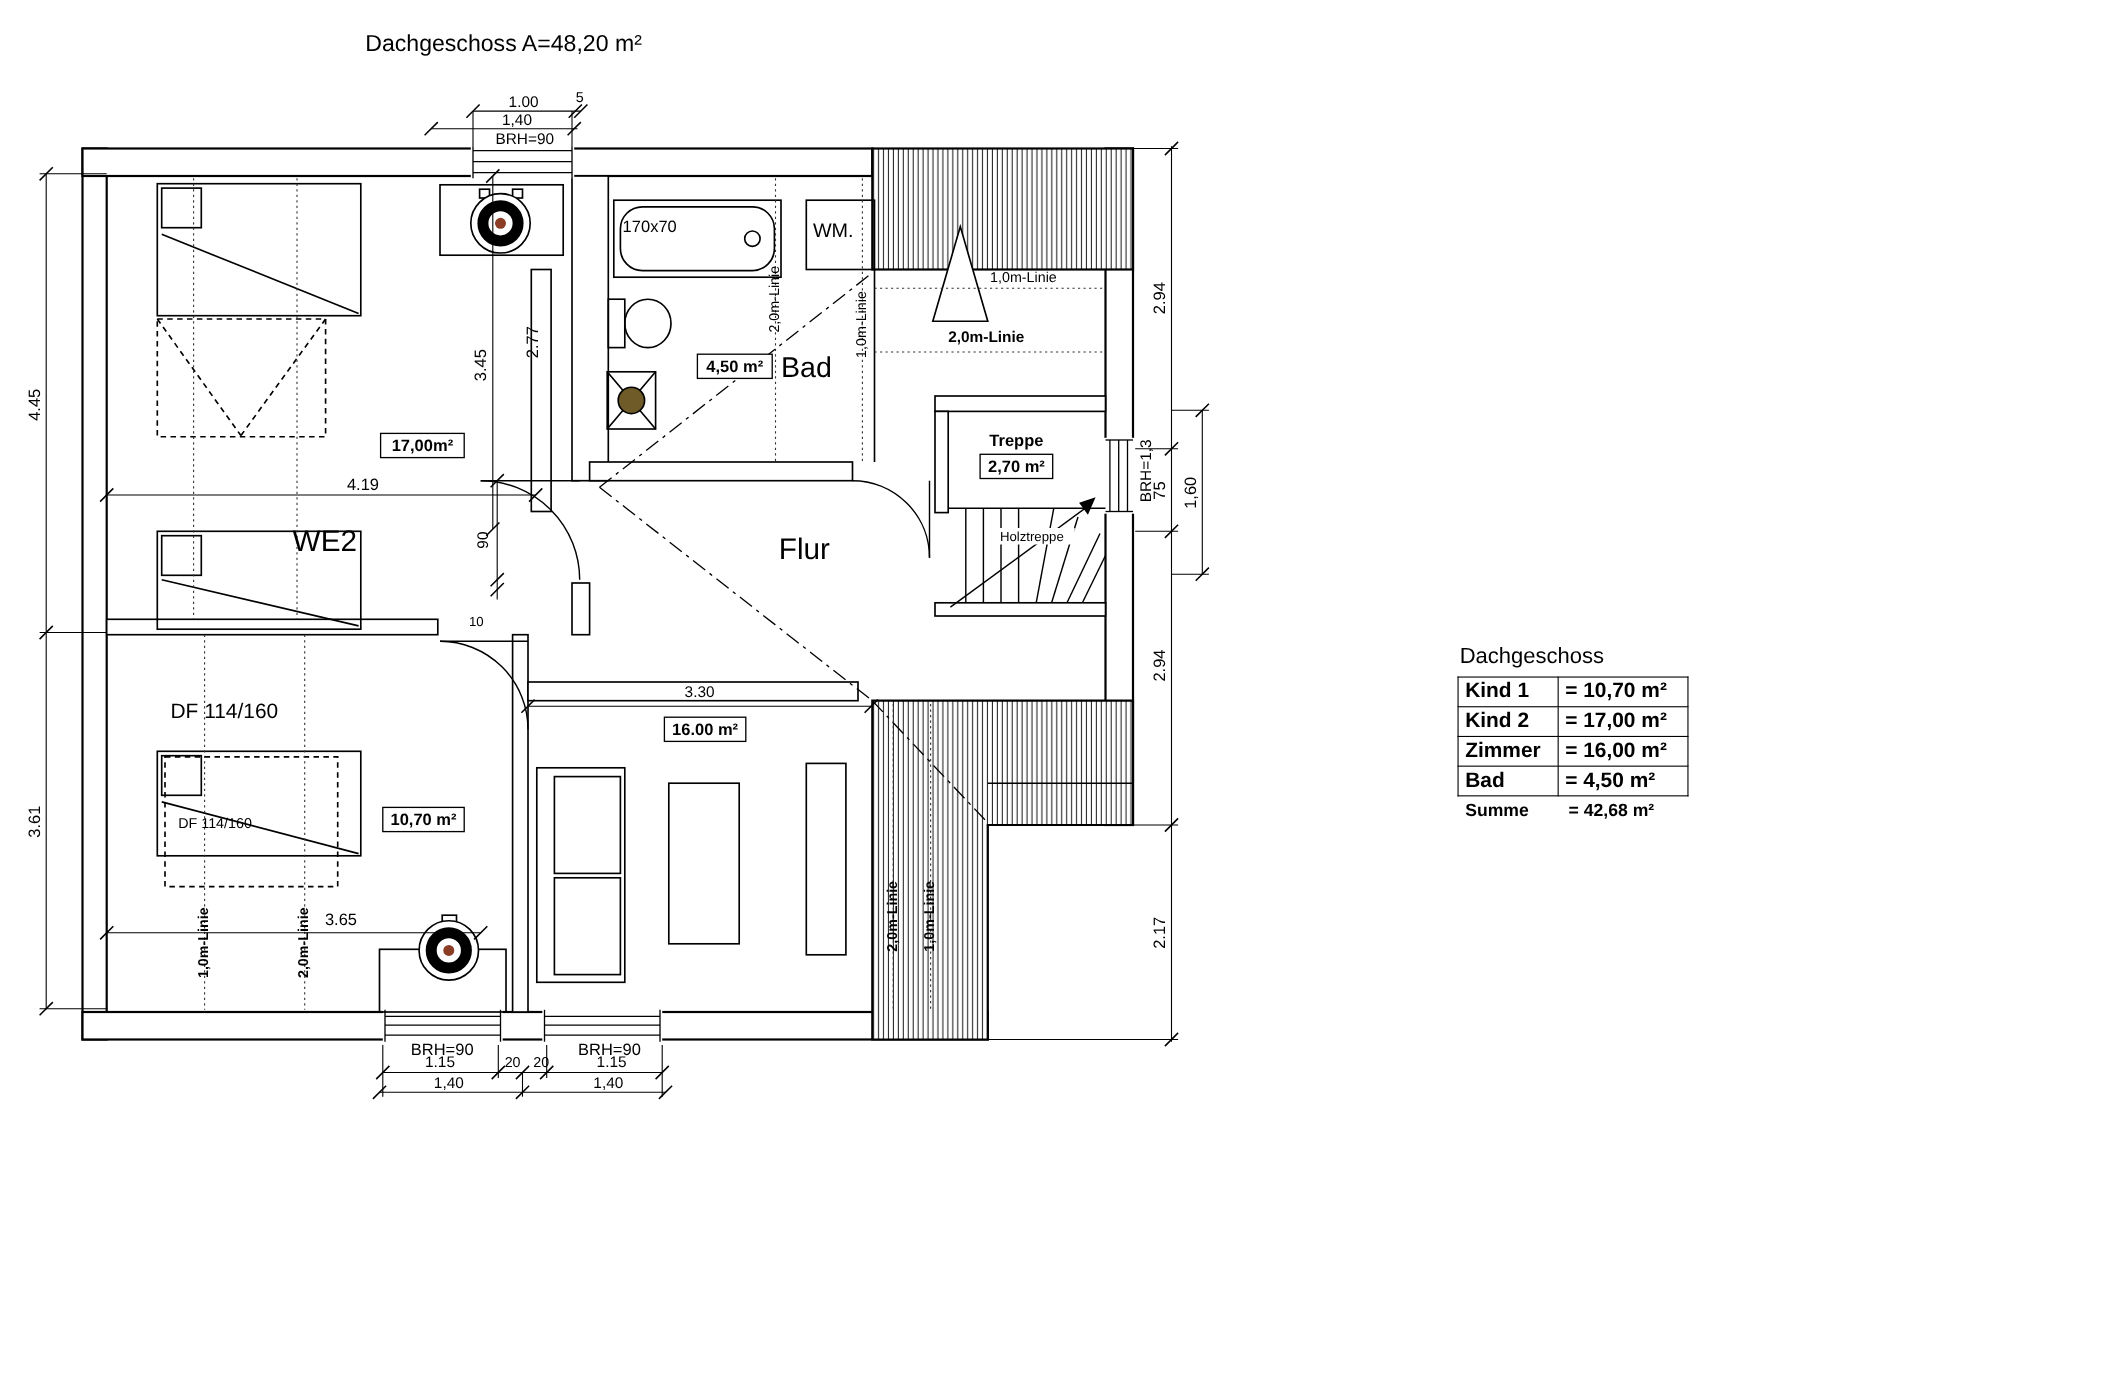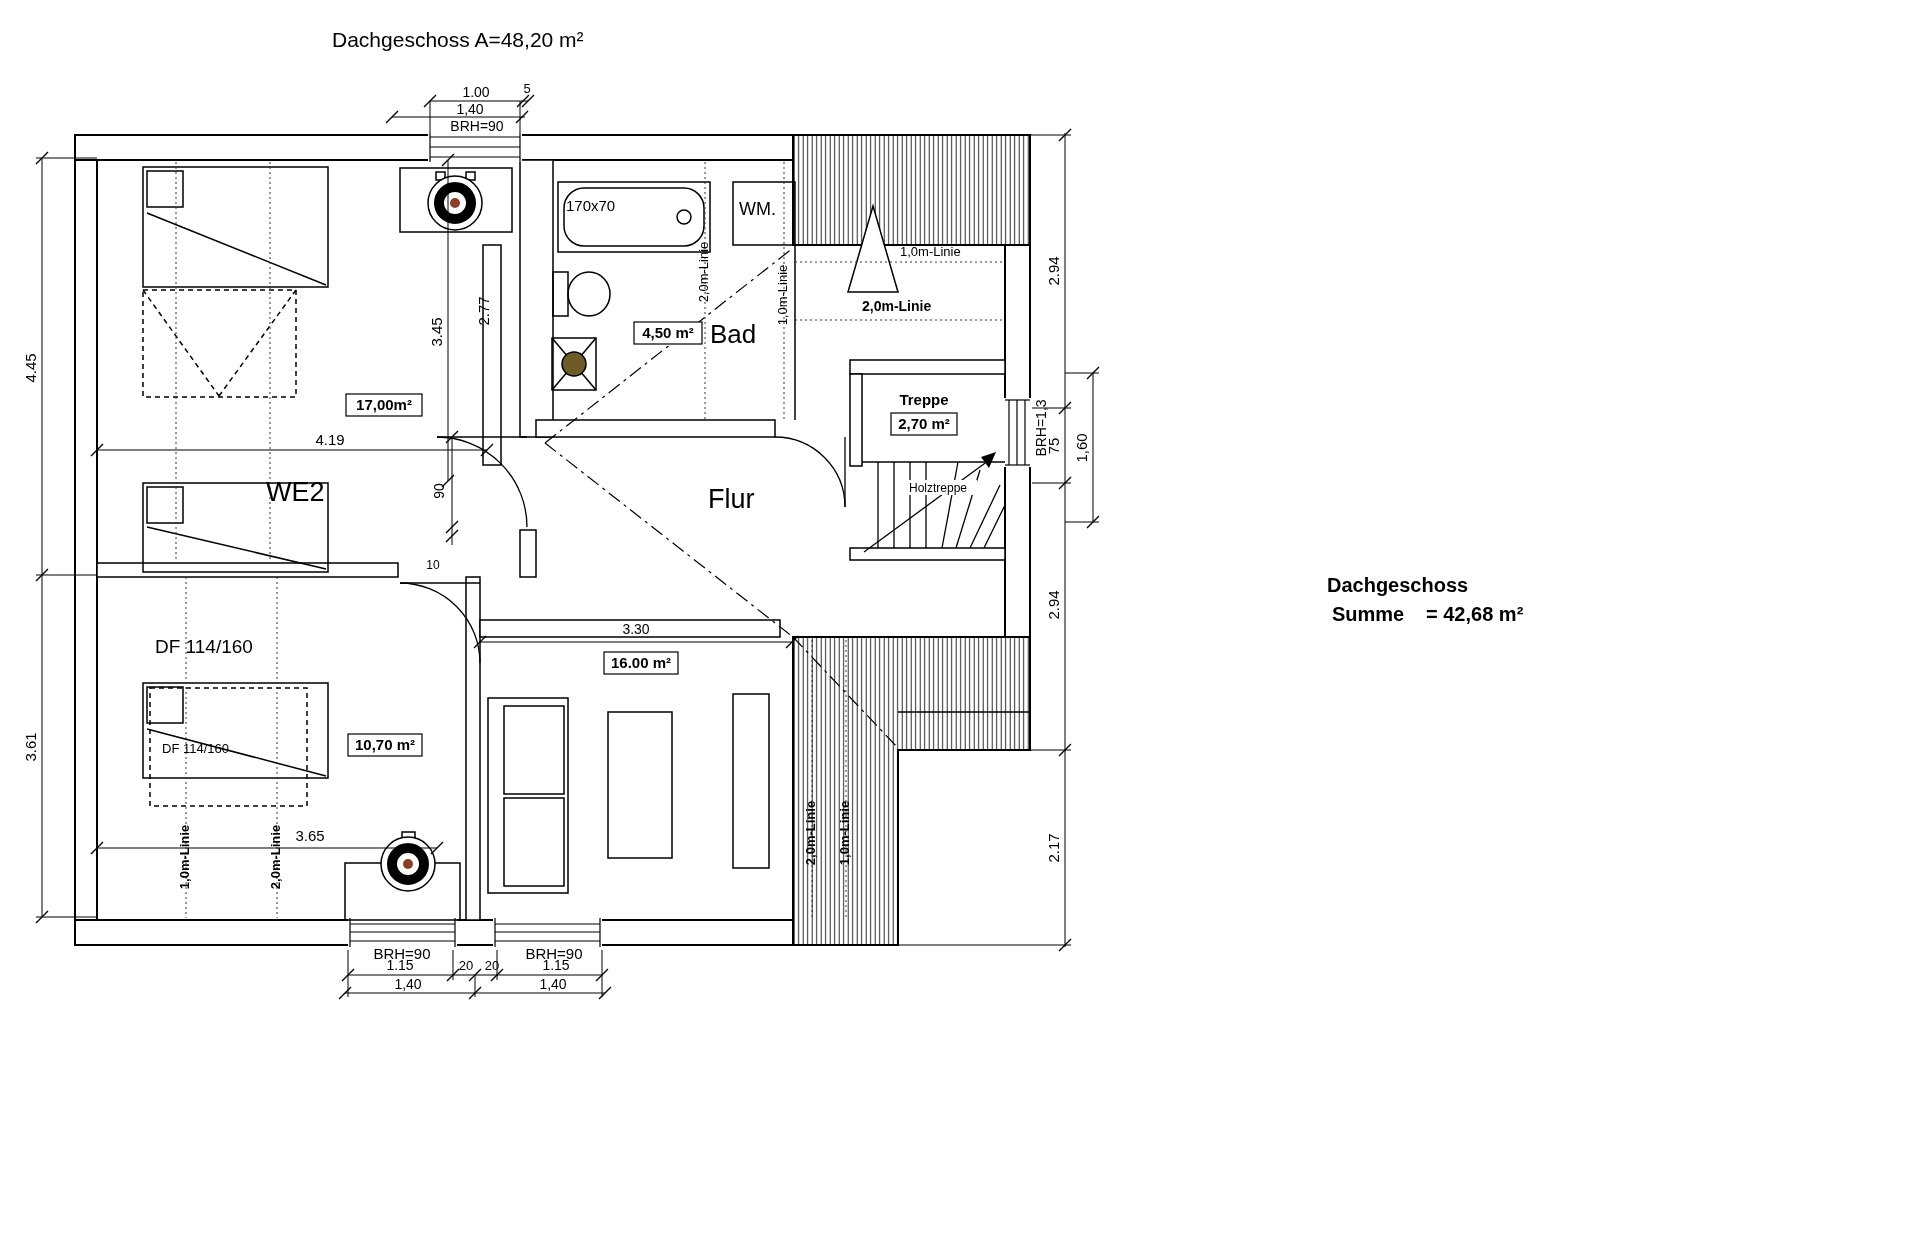--- a/index.html
+++ b/index.html
@@ -5,26 +5,26 @@
   html,body{margin:0;padding:0;background:#fff;}
   body{width:1920px;height:1260px;position:relative;font-family:"Liberation Sans",sans-serif;overflow:hidden;}
   #plan-title{position:absolute;left:332px;top:28px;font-size:21px;color:#000;white-space:nowrap;}
   svg{position:absolute;left:0;top:0;}
   .dashed{stroke-dasharray:5 4;}
   .b{font-weight:700;}
   .mid{text-anchor:middle;}
   .t12{font-size:12px}.t13{font-size:13px}.t14{font-size:14px}.t15{font-size:15px}
   .t18{font-size:18px}.t19{font-size:19px}.t26{font-size:26px}.t27{font-size:27px}
   .legend{position:absolute;left:1325px;top:570px;width:210px;color:#000;}
-  .legend-header{font-size:20px;font-weight:700;margin:4px 0 6px 2px;}
+  .legend-header{font-size:20px;font-weight:400;margin:16px 0 6px 2px;}
   .legend table{border-collapse:collapse;}
   .legend td{border:1.7px solid #000;font-weight:700;font-size:19px;padding:2px 6px;white-space:nowrap;}
   .legend td.c1{width:80px;}
   .legend td.c2{width:108px;}
-  .legend-sum{display:flex;font-size:20px;font-weight:700;margin-top:5px;}
+  .legend-sum{display:flex;font-size:16px;font-weight:700;margin-top:5px;}
   .legend-sum .l{width:94px;padding-left:7px;}
 </style>
 </head>
 <body>
 
 <div id="plan-title">Dachgeschoss A=48,20 m²</div>
 
 <svg width="1920" height="1260" viewBox="0 0 1920 1260">
   <defs>
     <pattern id="hatchP" width="4.5" height="4.5" patternUnits="userSpaceOnUse">
@@ -318,17 +318,37 @@
     <text transform="rotate(-90 489 311)" x="489" y="311" class="t15 mid">2.77</text>
     <text transform="rotate(-90 444 491)" x="444" y="491" class="t14 mid">90</text>
     <text x="433" y="569" class="t12 mid">10</text>
     <text x="636" y="634" class="t14 mid">3.30</text>
     <text x="310" y="841" class="t15 mid">3.65</text>
   </g>
 </svg>
 
 <div class="legend">
   <div class="legend-header">Dachgeschoss</div>
+  <table>
+    <tbody>
+      <tr>
+        <td class="c1">Kind 1</td>
+        <td class="c2">= 10,70 m²</td>
+      </tr>
+      <tr>
+        <td class="c1">Kind 2</td>
+        <td class="c2">= 17,00 m²</td>
+      </tr>
+      <tr>
+        <td class="c1">Zimmer</td>
+        <td class="c2">= 16,00 m²</td>
+      </tr>
+      <tr>
+        <td class="c1">Bad</td>
+        <td class="c2">= 4,50 m²</td>
+      </tr>
+    </tbody>
+  </table>
   <div class="legend-sum">
     <span class="l">Summe</span>
     <span>= 42,68 m²</span>
   </div>
 </div>
 
 </body></html>

